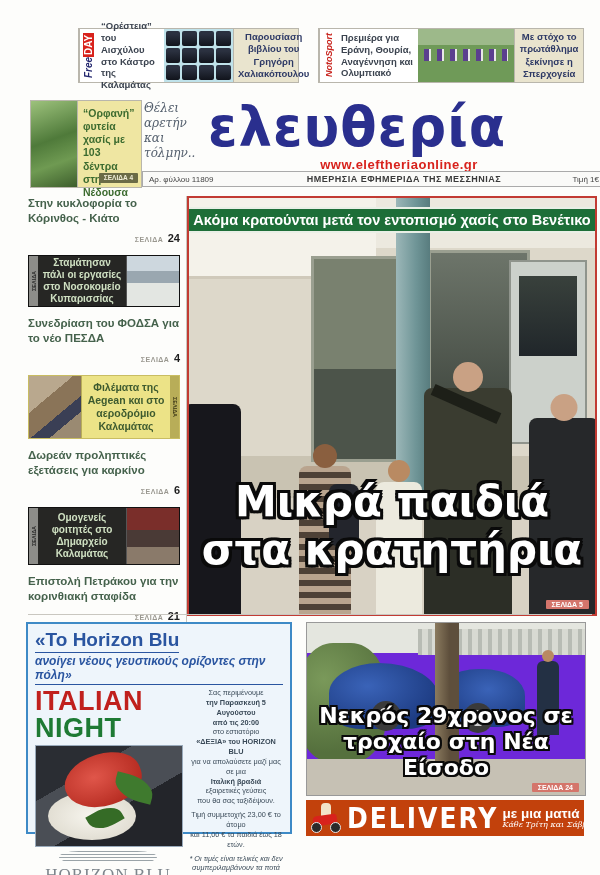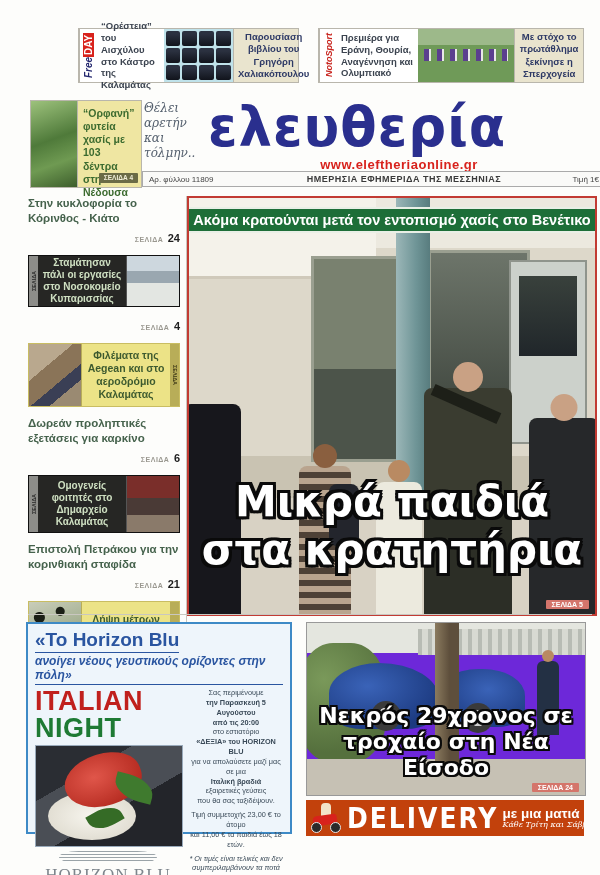--- a/index.html
+++ b/index.html
@@ -204,20 +204,21 @@
     <div class="pagenum"><span class="lbl">ΣΕΛΙΔΑ</span> <span class="num">24</span></div>
   </div>
 
   <div class="darkbox">
     <div class="strip">ΣΕΛΙΔΑ</div>
     <div class="dtext">Σταμάτησαν πάλι οι εργασίες στο Νοσοκομείο Κυπαρισσίας</div>
     <div class="hospitalphoto"></div>
   </div>
 
   <div class="teaser">
+    <div class="teaser-text">Συνεδρίαση του ΦΟΔΣΑ για το νέο ΠΕΣΔΑ</div>
     <div class="pagenum"><span class="lbl">ΣΕΛΙΔΑ</span> <span class="num">4</span></div>
   </div>
 
   <div class="yellowbox">
     <div class="aegeanphoto"></div>
     <div class="ytext">Φιλέματα της Aegean και στο αεροδρόμιο Καλαμάτας</div>
     <div class="strip">ΣΕΛΙΔΑ</div>
   </div>
 
   <div class="teaser">

